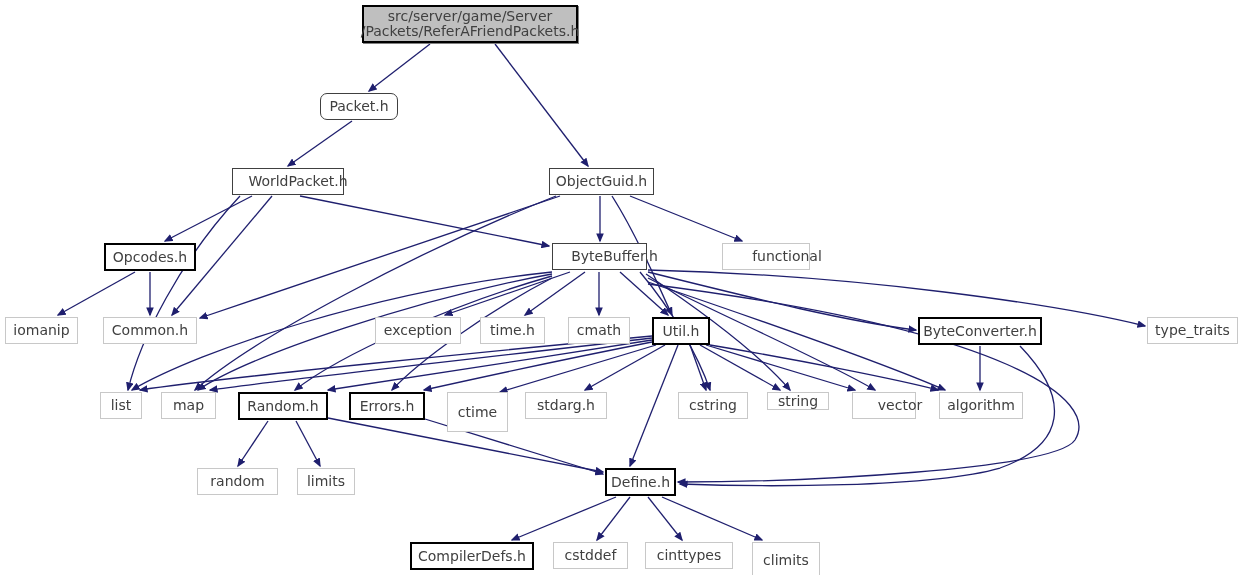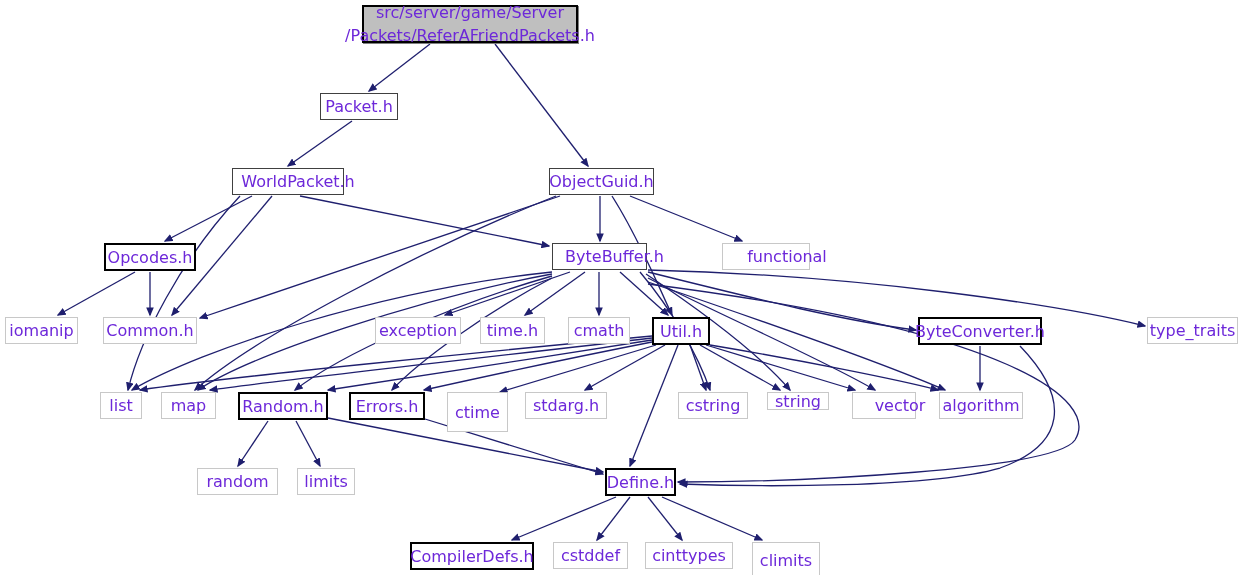--- a/index.html
+++ b/index.html
@@ -23,23 +23,23 @@
     height: 575px;
     pointer-events: none;
   }
   .node {
     position: absolute;
     box-sizing: border-box;
     display: flex;
     align-items: center;
     justify-content: center;
     text-align: center;
-    color: #6d28d9;
-    font-size: 16px;
-    line-height: 23px;
+    color: #404040;
+    font-size: 14px;
+    line-height: 15px;
     white-space: pre;
     letter-spacing: 0px;
     background: #ffffff;
     border: 1px solid #c8c8c8;
     z-index: 5;
   }
   .node.sys {
     border: 1px solid #c8c8c8;
     background: #ffffff;
   }
@@ -120,21 +120,21 @@
         <path d="M 425 419 L 603 474" marker-end="url(#arrow)"></path>
         <path d="M 616 497 L 512 540" marker-end="url(#arrow)"></path>
         <path d="M 630 497 L 597 540" marker-end="url(#arrow)"></path>
         <path d="M 648 497 L 682 540" marker-end="url(#arrow)"></path>
         <path d="M 662 497 L 762 540" marker-end="url(#arrow)"></path>
       </g>
   </svg>
   <div id="nodes-layer">
       <div class="node root" style="left: 362px; top: 5px; width: 216px; height: 38px;"><span class="node-label">src/server/game/Server
 /Packets/ReferAFriendPackets.h</span></div>
-      <div class="node thin" style="left: 320px; top: 93px; width: 78px; height: 27px;"><span class="node-label">Packet.h</span></div>
+      <div class="node thin" style="left: 320px; top: 93px; width: 78px; height: 27px; border-radius: 7px;"><span class="node-label">Packet.h</span></div>
       <div class="node thin" style="left: 232px; top: 168px; width: 112px; height: 27px; padding-left: 20px;"><span class="node-label">WorldPacket.h</span></div>
       <div class="node thin" style="left: 549px; top: 168px; width: 105px; height: 27px;"><span class="node-label">ObjectGuid.h</span></div>
       <div class="node hdr" style="left: 104px; top: 243px; width: 92px; height: 28px;"><span class="node-label">Opcodes.h</span></div>
       <div class="node thin" style="left: 552px; top: 243px; width: 95px; height: 27px; padding-left: 30px;"><span class="node-label">ByteBuffer.h</span></div>
       <div class="node sys" style="left: 722px; top: 243px; width: 88px; height: 27px; padding-left: 42px;"><span class="node-label">functional</span></div>
       <div class="node sys" style="left: 5px; top: 317px; width: 73px; height: 27px;"><span class="node-label">iomanip</span></div>
       <div class="node sys" style="left: 103px; top: 317px; width: 94px; height: 27px;"><span class="node-label">Common.h</span></div>
       <div class="node sys" style="left: 375px; top: 317px; width: 86px; height: 27px;"><span class="node-label">exception</span></div>
       <div class="node sys" style="left: 480px; top: 317px; width: 65px; height: 27px;"><span class="node-label">time.h</span></div>
       <div class="node sys" style="left: 568px; top: 317px; width: 62px; height: 27px;"><span class="node-label">cmath</span></div>

